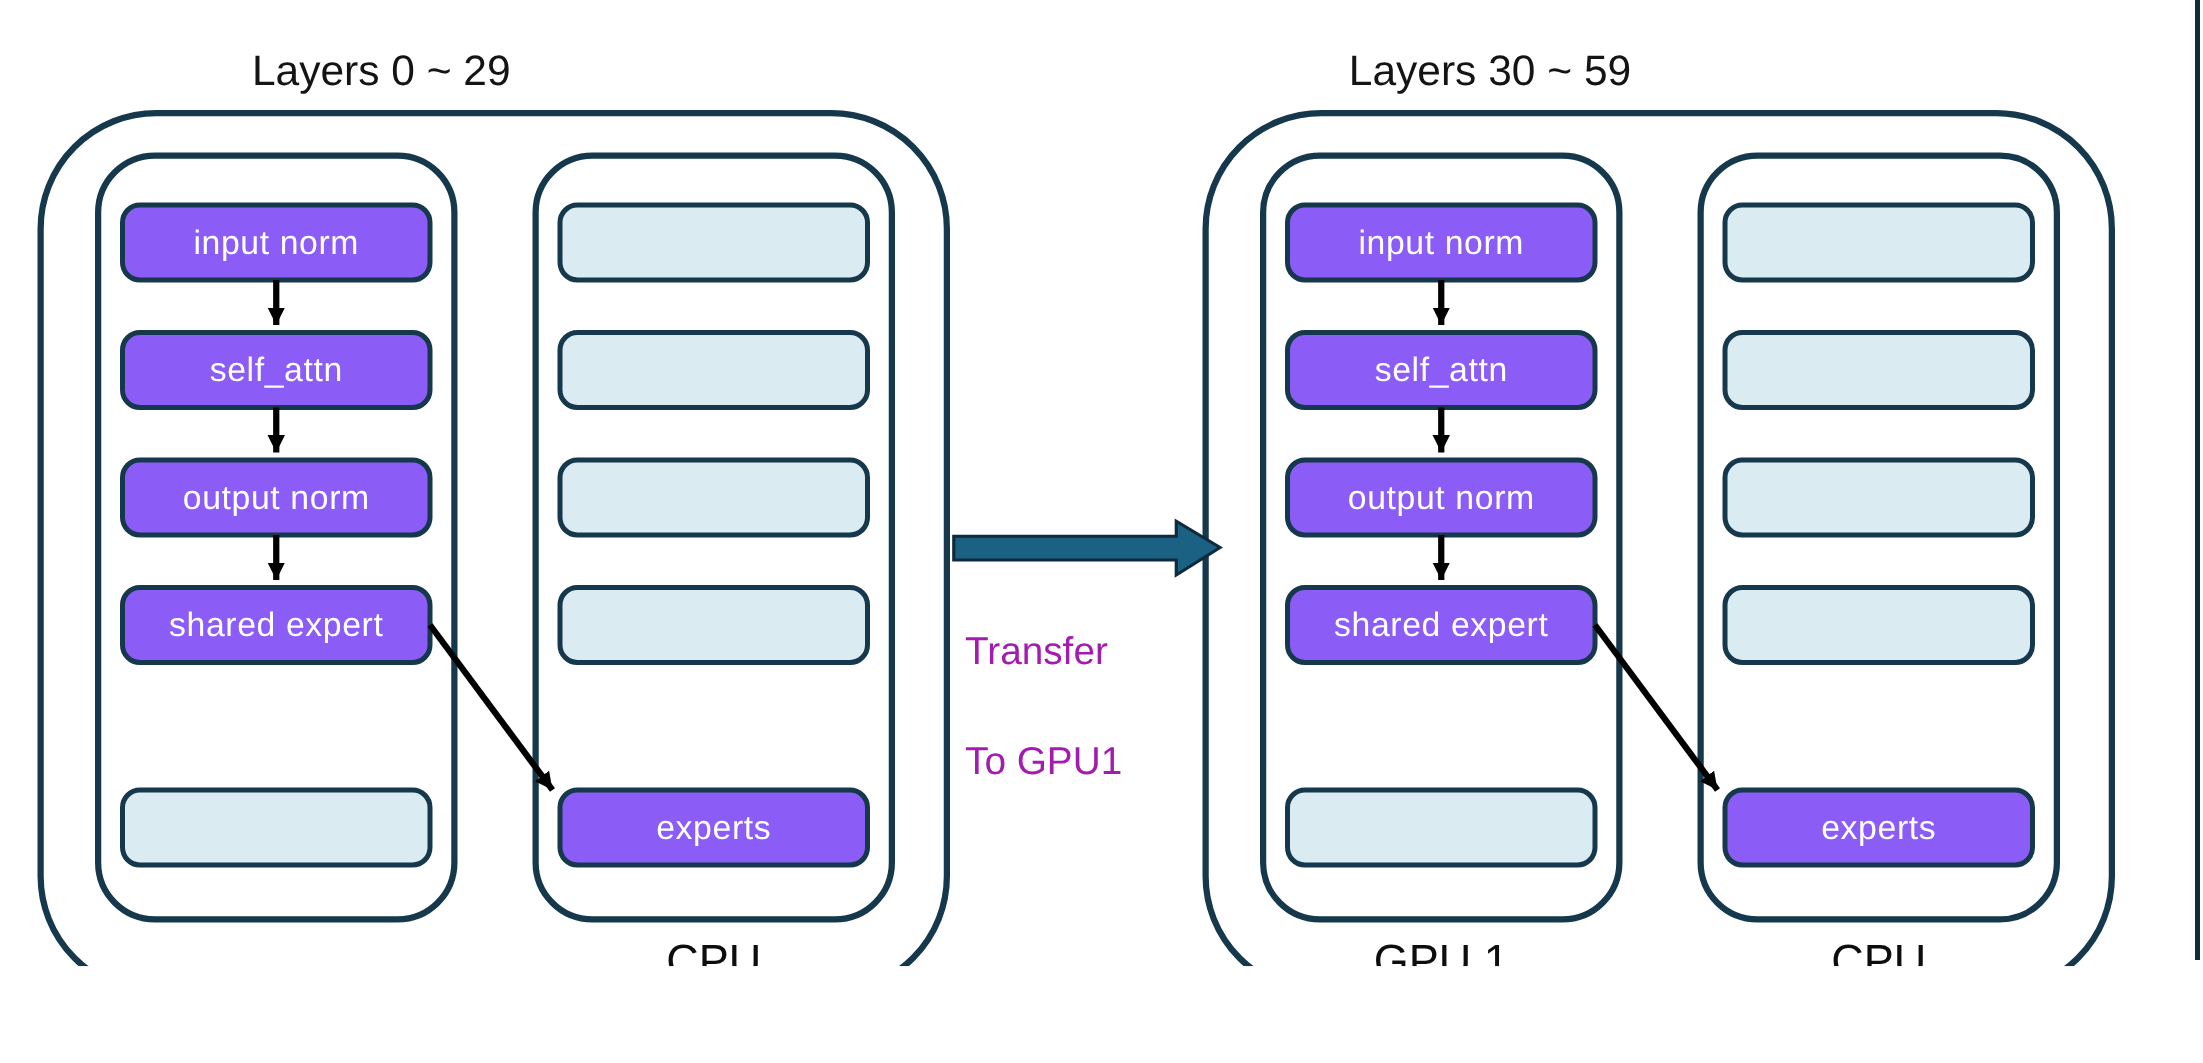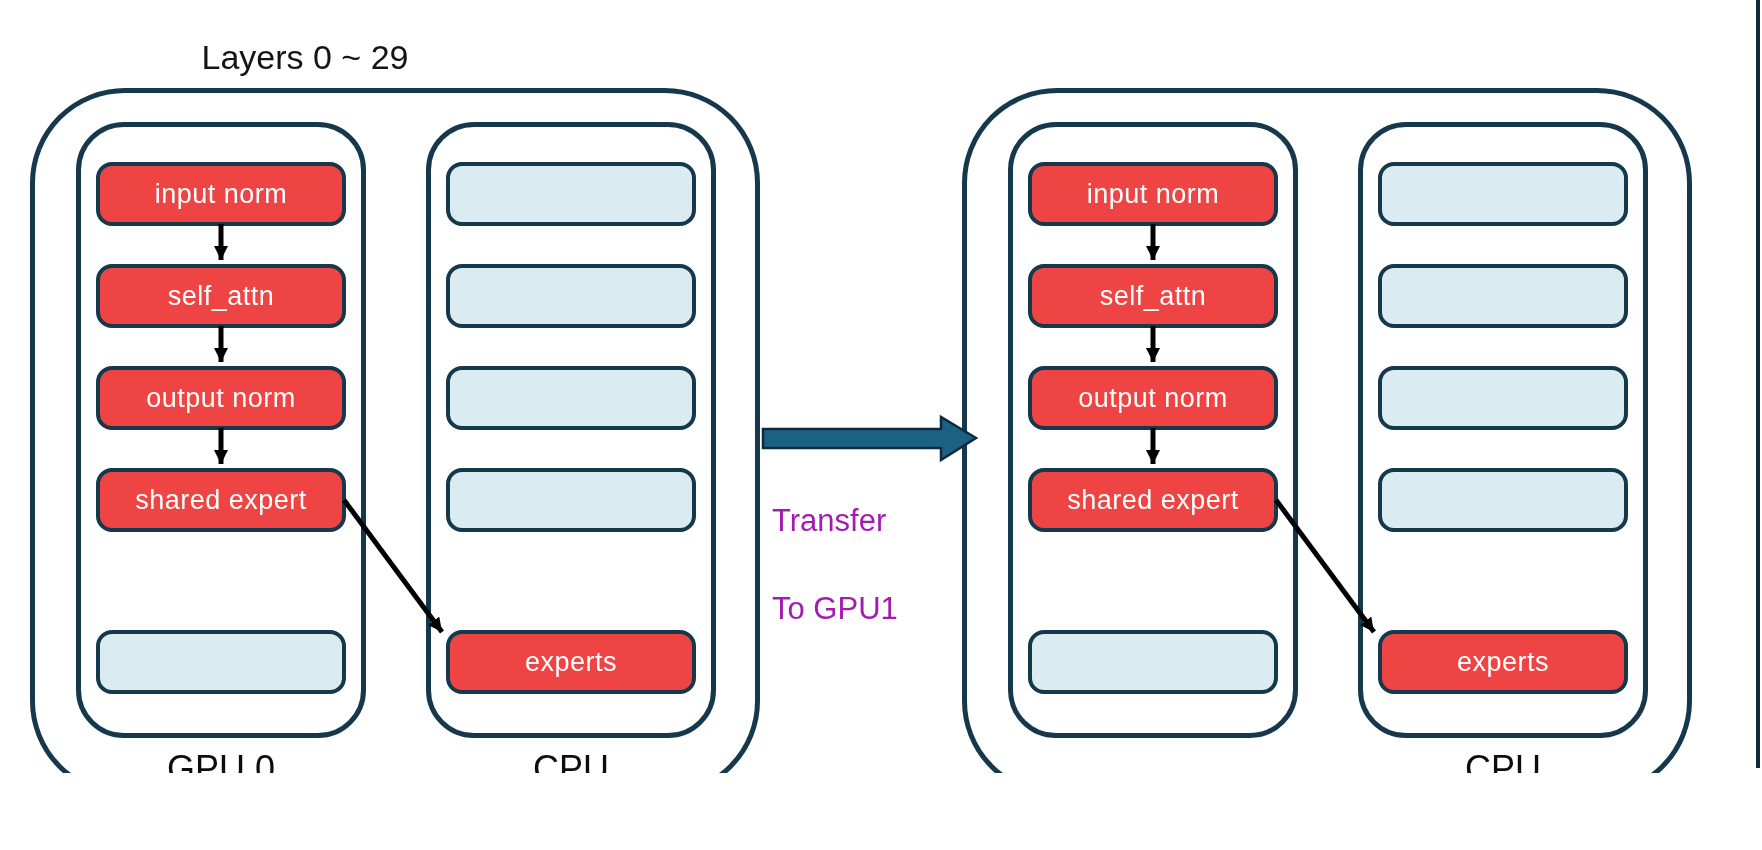--- a/index.html
+++ b/index.html
@@ -33,21 +33,21 @@
     position:absolute;
     width:242px;height:56px;
     border:4px solid #16384C;
     border-radius:16px;
     display:flex;align-items:center;justify-content:center;
     color:#ffffff;
     font-size:27px;
     letter-spacing:.5px;
     white-space:nowrap;
   }
-  .hot{background:#ef4444;}
+  .hot{background:#8b5cf6;}
   .cold{background:#DAEBF2;}
   
   .title{
     position:absolute;
     top:38px;width:420px;
     text-align:center;
     font-size:34px;
     color:#141414;
   }
   .t-left{left:95px;}
@@ -83,56 +83,57 @@
     position:absolute;left:0;top:0;
     pointer-events:none;
   }
 </style>
 </head>
 <body>
 
 <div class="canvas">
 
   <div class="title t-left">Layers 0 ~ 29</div>
+  <div class="title t-right">Layers 30 ~ 59</div>
 
   <div class="outer g-left"></div>
   <div class="col" style="left:76px;"></div>
   <div class="col" style="left:426px;"></div>
 
   <div class="box hot" style="left:96px;top:162px;">input norm</div>
   <div class="box hot" style="left:96px;top:264px;">self_attn</div>
   <div class="box hot" style="left:96px;top:366px;">output norm</div>
   <div class="box hot" style="left:96px;top:468px;">shared expert</div>
   <div class="box cold" style="left:96px;top:630px;"></div>
 
   <div class="box cold" style="left:446px;top:162px;"></div>
   <div class="box cold" style="left:446px;top:264px;"></div>
   <div class="box cold" style="left:446px;top:366px;"></div>
   <div class="box cold" style="left:446px;top:468px;"></div>
   <div class="box hot" style="left:446px;top:630px;">experts</div>
 
-  <div class="dev-label" style="left:96px;">GPU 0</div>
   <div class="dev-label" style="left:446px;">CPU</div>
 
   <div class="outer g-right"></div>
   <div class="col" style="left:1008px;"></div>
   <div class="col" style="left:1358px;"></div>
 
   <div class="box hot" style="left:1028px;top:162px;">input norm</div>
   <div class="box hot" style="left:1028px;top:264px;">self_attn</div>
   <div class="box hot" style="left:1028px;top:366px;">output norm</div>
   <div class="box hot" style="left:1028px;top:468px;">shared expert</div>
   <div class="box cold" style="left:1028px;top:630px;"></div>
 
   <div class="box cold" style="left:1378px;top:162px;"></div>
   <div class="box cold" style="left:1378px;top:264px;"></div>
   <div class="box cold" style="left:1378px;top:366px;"></div>
   <div class="box cold" style="left:1378px;top:468px;"></div>
   <div class="box hot" style="left:1378px;top:630px;">experts</div>
 
+  <div class="dev-label" style="left:1028px;">GPU 1</div>
   <div class="dev-label" style="left:1378px;">CPU</div>
 
   <div class="transfer-text">
     <span>Transfer</span><br>
     <span>To GPU1</span>
   </div>
 
   <svg class="overlay" width="1762" height="850" viewBox="0 0 1762 850">
     <defs>
       <marker id="ah" markerUnits="userSpaceOnUse" markerWidth="22" markerHeight="22" refX="14" refY="7" orient="auto">

